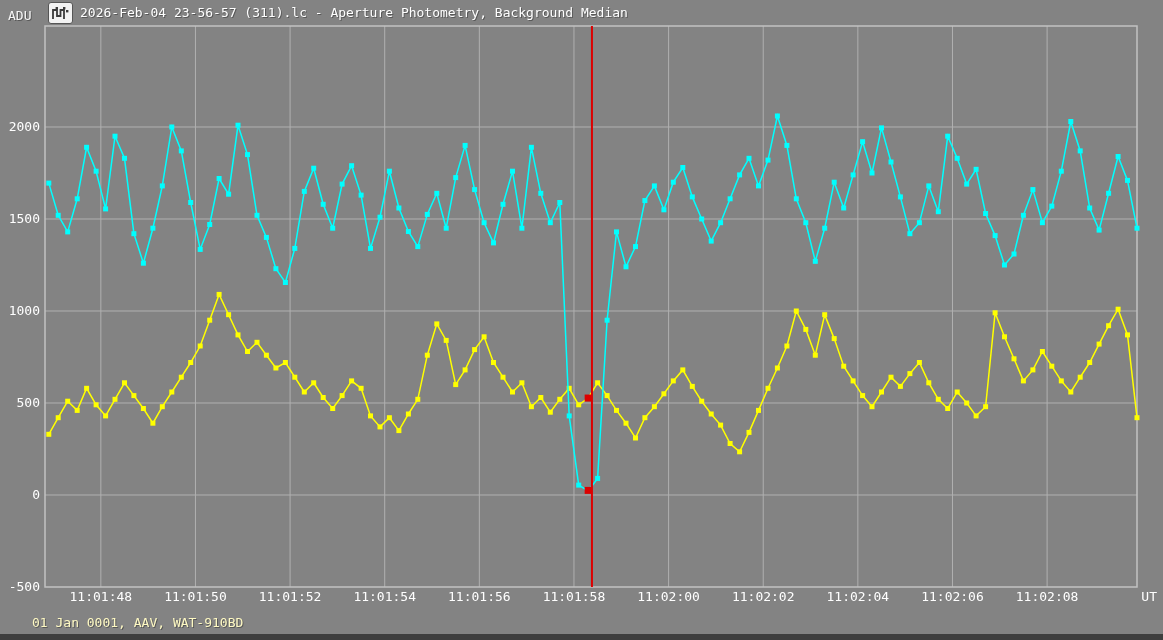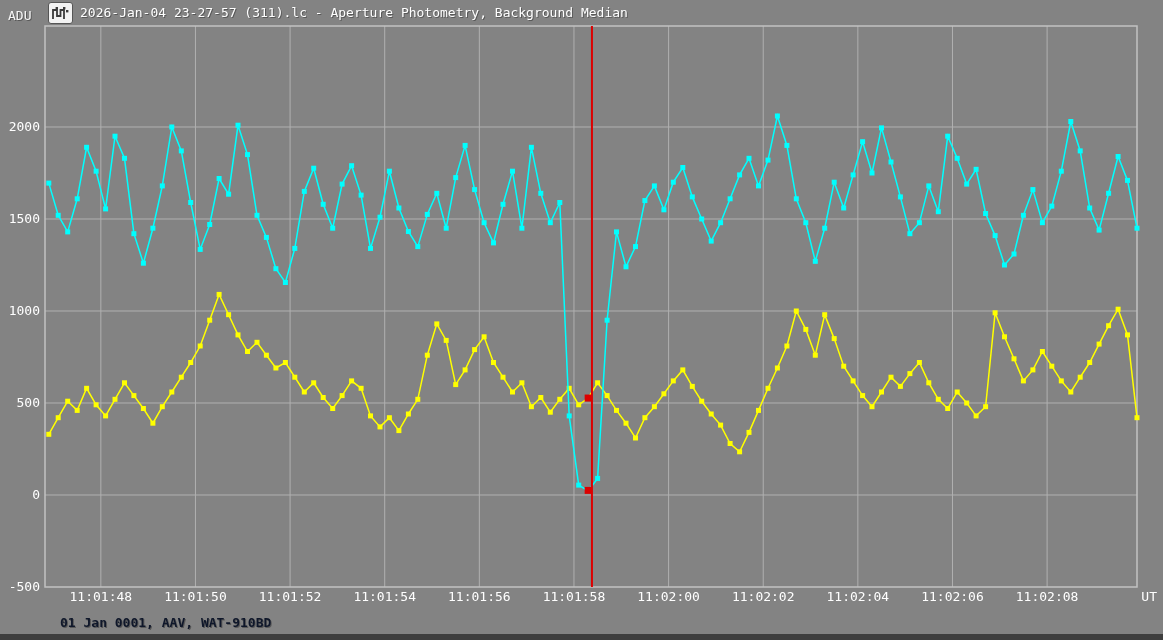--- a/index.html
+++ b/index.html
@@ -21,42 +21,41 @@
     position:absolute;left:48px;top:2px;width:23px;height:20px;
     background:#f2f2f2;border:1px solid #555;border-radius:3px;
     display:flex;align-items:center;justify-content:center;
   }
   .window-title{
     position:absolute;left:80px;top:5px;font-size:13px;white-space:nowrap;
     color:#ffffff;text-shadow:1px 1px 0 rgba(60,60,60,.6);
   }
   .plot-svg{position:absolute;left:0;top:0;}
   .statusbar{
-    position:absolute;left:60px;top:615px;font-size:13px;color:#0f172a;
+    position:absolute;left:32px;top:615px;font-size:13px;color:#fef9c3;
     text-shadow:1px 1px 0 rgba(60,60,60,.6);
-    font-weight:bold;
   }
   .bottom-strip{
     position:absolute;left:0;top:634px;width:1163px;height:6px;background:#3e3e3e;
   }
 </style>
 </head>
 <body>
 
 <div class="titlebar">
   <span class="adu-label">ADU</span>
   <span class="app-icon">
     <svg width="17" height="16" viewBox="0 0 17 16">
       <polyline points="1,14 1,5 5,5 5,11 8.5,11 8.5,5 12,5 12,14" fill="none" stroke="#3a3a3a" stroke-width="1.8"></polyline>
       <rect x="3.6" y="2" width="2.4" height="2.4" fill="#3a3a3a"></rect>
       <rect x="11" y="2" width="2.4" height="2.4" fill="#3a3a3a"></rect>
       <rect x="14" y="5" width="2.4" height="2.4" fill="#3a3a3a"></rect>
     </svg>
   </span>
-  <span class="window-title">2026-Jan-04 23-27-57 (311).lc - Aperture Photometry, Background Median</span>
+  <span class="window-title">2026-Feb-04 23-56-57 (311).lc - Aperture Photometry, Background Median</span>
 </div>
 
 <svg id="plot" class="plot-svg" width="1163" height="640">
     <line x1="100.83015597920274" y1="26" x2="100.83015597920274" y2="587" stroke="#b0b0b0" stroke-width="1"></line>
     <line x1="195.45753899480064" y1="26" x2="195.45753899480064" y2="587" stroke="#b0b0b0" stroke-width="1"></line>
     <line x1="290.08492201039854" y1="26" x2="290.08492201039854" y2="587" stroke="#b0b0b0" stroke-width="1"></line>
     <line x1="384.71230502599644" y1="26" x2="384.71230502599644" y2="587" stroke="#b0b0b0" stroke-width="1"></line>
     <line x1="479.33968804159434" y1="26" x2="479.33968804159434" y2="587" stroke="#b0b0b0" stroke-width="1"></line>
     <line x1="573.9670710571922" y1="26" x2="573.9670710571922" y2="587" stroke="#b0b0b0" stroke-width="1"></line>
     <line x1="668.5944540727901" y1="26" x2="668.5944540727901" y2="587" stroke="#b0b0b0" stroke-width="1"></line>

